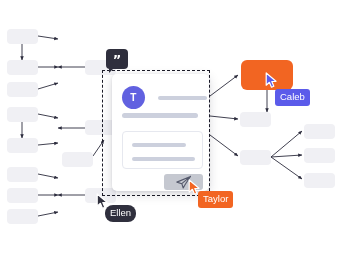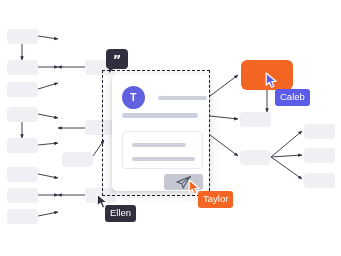--- a/index.html
+++ b/index.html
@@ -68,21 +68,21 @@
   .badge{
     position:absolute;
     color:#fff;
     font-size:9.5px;
     line-height:1;
     padding:3px 5px 4px 5px;
     border-radius:3px;
     white-space:nowrap;
     box-sizing:border-box;
   }
-  .badge.dark{background:#2f2f3d;}
+  .badge.dark{background:#2f2f3d;border-radius:8px;}
   .badge.indigo{background:#5b5bea;}
   .badge.orange{background:#f26522;}
 
   .quote-badge{
     position:absolute;
     width:22px;height:20px;
     background:#2f2f3d;
     border-radius:4px;
     display:flex;align-items:center;justify-content:center;
     color:#fff;font-size:13px;font-weight:bold;line-height:1;

